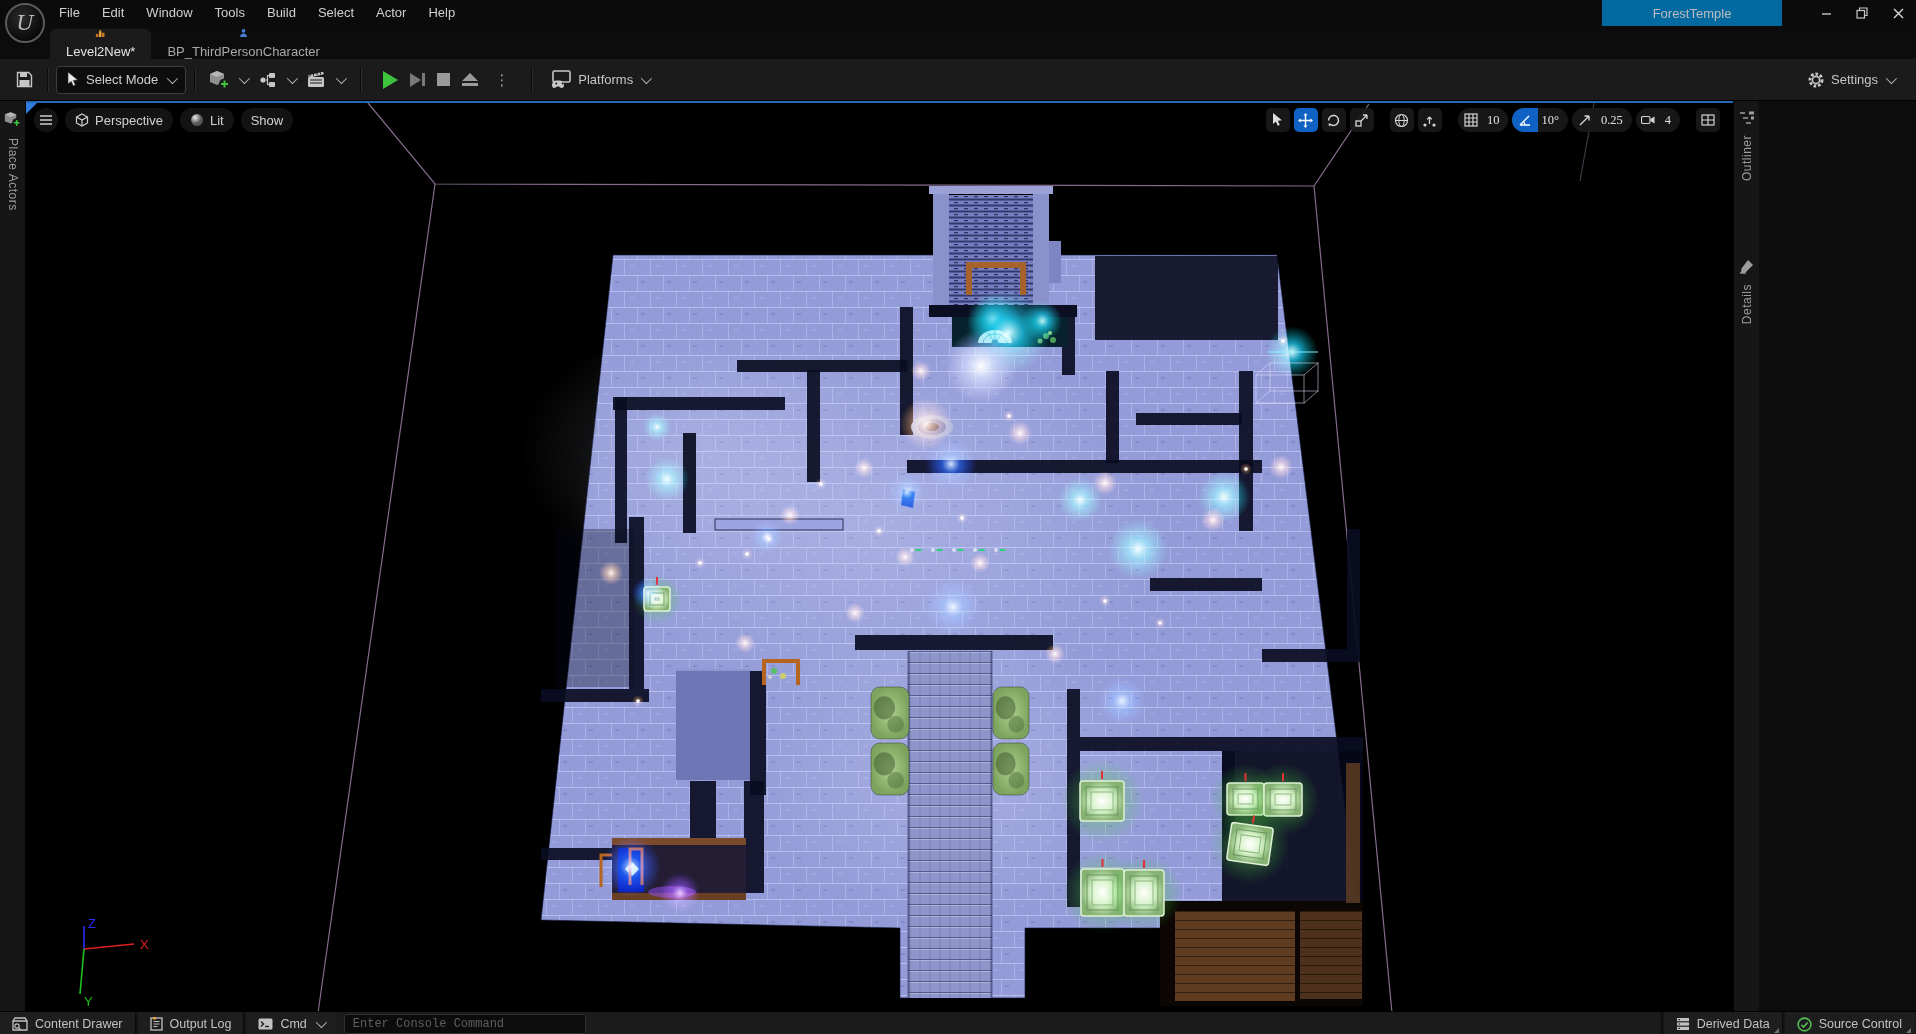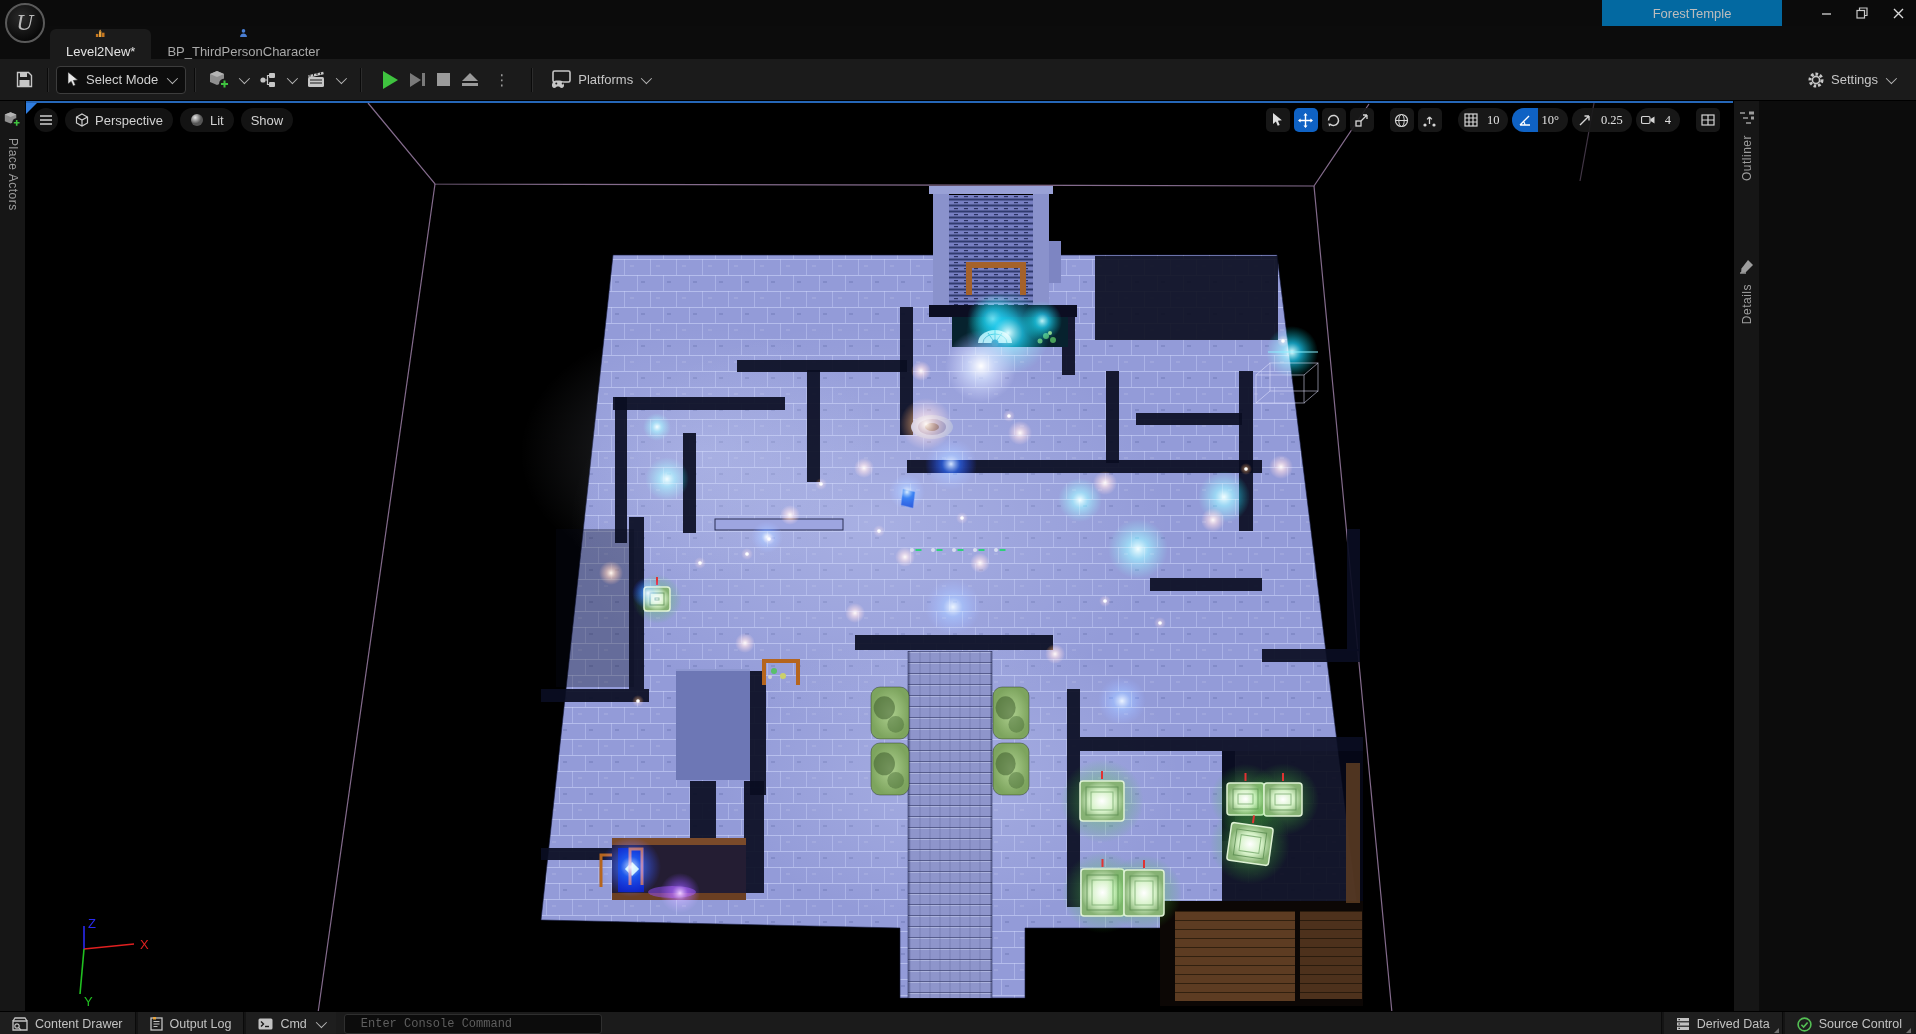--- a/index.html
+++ b/index.html
@@ -59,33 +59,43 @@
   .vpill{height:24px;border-radius:12px;overflow:hidden;display:flex;align-items:center;background:rgba(25,25,25,.9);}
   .vpill .ic{width:26px;height:24px;display:flex;align-items:center;justify-content:center;}
   .vpill .ic.active{background:#0f62c4;}
   .vpill .val{padding:0 9px 0 3px;color:#e2e2e2;font-size:12.5px;font-family:Liberation Serif, serif;}
   .gizmo{position:absolute;left:8px;bottom:2px;z-index:5;}
   
   .statusbar{height:24px;background:#1b1b1b;border-top:1px solid #000;display:flex;align-items:center;font-size:12.5px;color:#c2c2c2;}
   .sbtn{height:24px;display:flex;align-items:center;gap:7px;padding:0 12px;background:#1e1e1e;position:relative;}
   .ssep{width:2px;height:24px;background:#141414;border-left:1px solid #0a0a0a;}
   .console{height:18px;width:224px;background:#0c0c0c;border:1px solid #2f2f2f;border-radius:3px;margin-left:8px;
-           font-family:"Liberation Mono",monospace;font-size:12px;color:#8a8a8a;padding:0 16px;outline:none;}
+           font-family:"Liberation Mono",monospace;font-size:12px;color:#8a8a8a;padding:0 8px;outline:none;}
   .console::placeholder{color:#5e5e5e;}
   .fold{position:absolute;right:3px;bottom:3px;width:0;height:0;border-left:5px solid transparent;border-bottom:5px solid #707070;}
   .sb-flex{flex:1;}
   svg.i{display:block;}
 </style>
 </head>
 <body>
 
 <div id="app">
 
   <div class="titlebar">
     <div class="uelogo">U</div>
+    <div class="menus">
+      <div class="menu">File</div>
+      <div class="menu">Edit</div>
+      <div class="menu">Window</div>
+      <div class="menu">Tools</div>
+      <div class="menu">Build</div>
+      <div class="menu">Select</div>
+      <div class="menu">Actor</div>
+      <div class="menu">Help</div>
+    </div>
     <div class="tb-spacer"></div>
     <div class="project-box">ForestTemple</div>
     <div class="winctl">
       <div class="winbtn">
         <svg class="i" width="11" height="11" viewBox="0 0 11 11">
             <path d="M1 6h9" stroke="#c8c8c8" stroke-width="1.4"></path>
           </svg>
       </div>
       <div class="winbtn">
         <svg class="i" width="12" height="12" viewBox="0 0 12 12">

